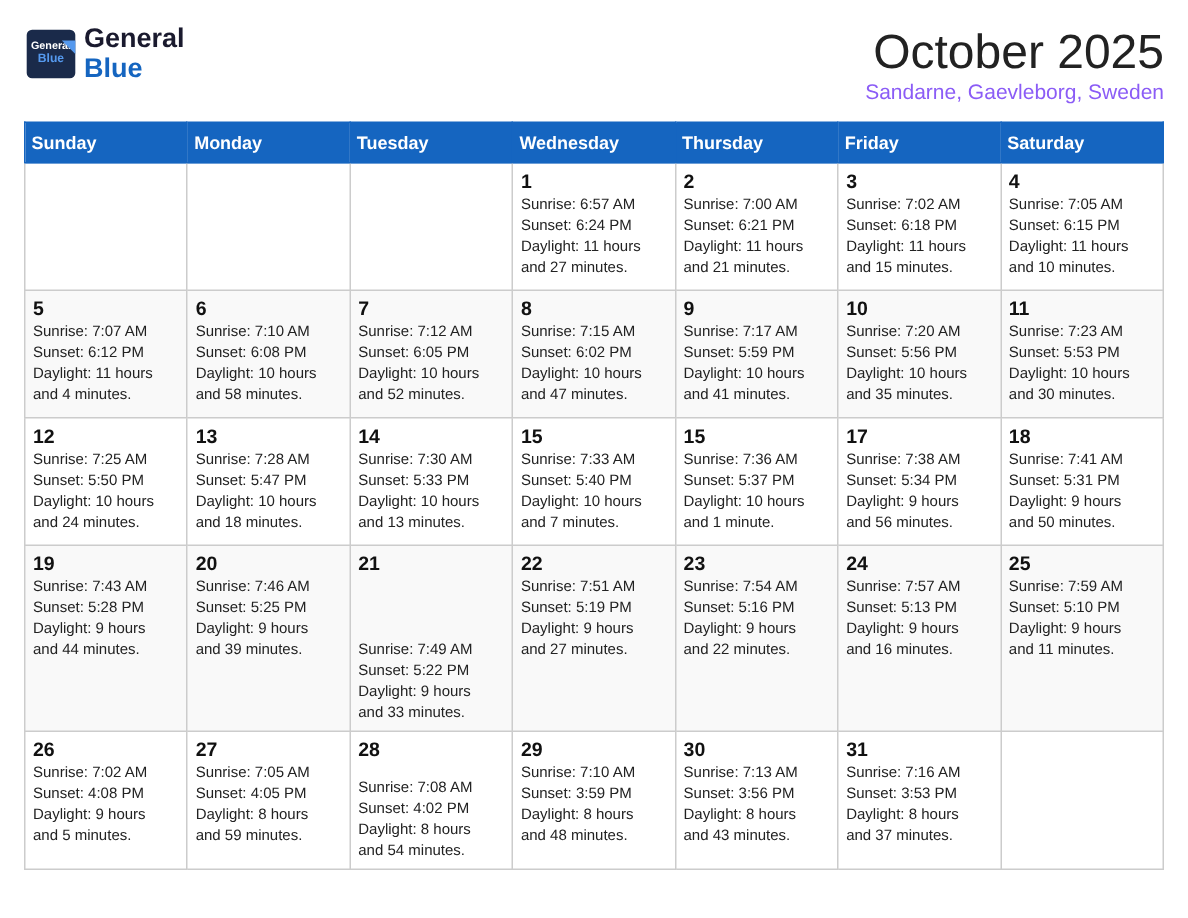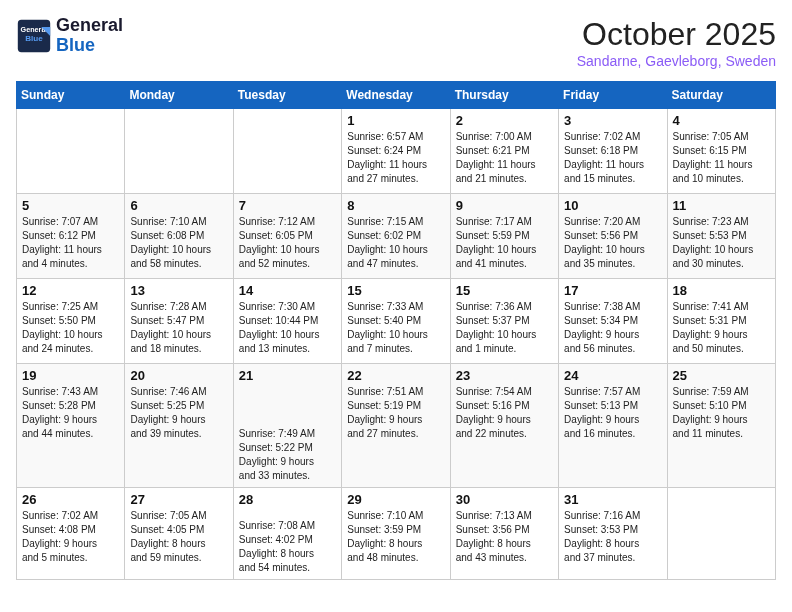--- a/index.html
+++ b/index.html
@@ -217,21 +217,21 @@
         <td>
           <span class="day-num">13</span>
           <div class="day-info" style="white-space: pre-line;">Sunrise: 7:28 AM
 Sunset: 5:47 PM
 Daylight: 10 hours
 and 18 minutes.</div>
         </td>
         <td>
           <span class="day-num">14</span>
           <div class="day-info" style="white-space: pre-line;">Sunrise: 7:30 AM
-Sunset: 10:44 PM
+Sunset: 5:33 PM
 Daylight: 10 hours
 and 13 minutes.</div>
         </td>
         <td>
           <span class="day-num">15</span>
           <div class="day-info" style="white-space: pre-line;">Sunrise: 7:33 AM
 Sunset: 5:40 PM
 Daylight: 10 hours
 and 7 minutes.</div>
         </td>

